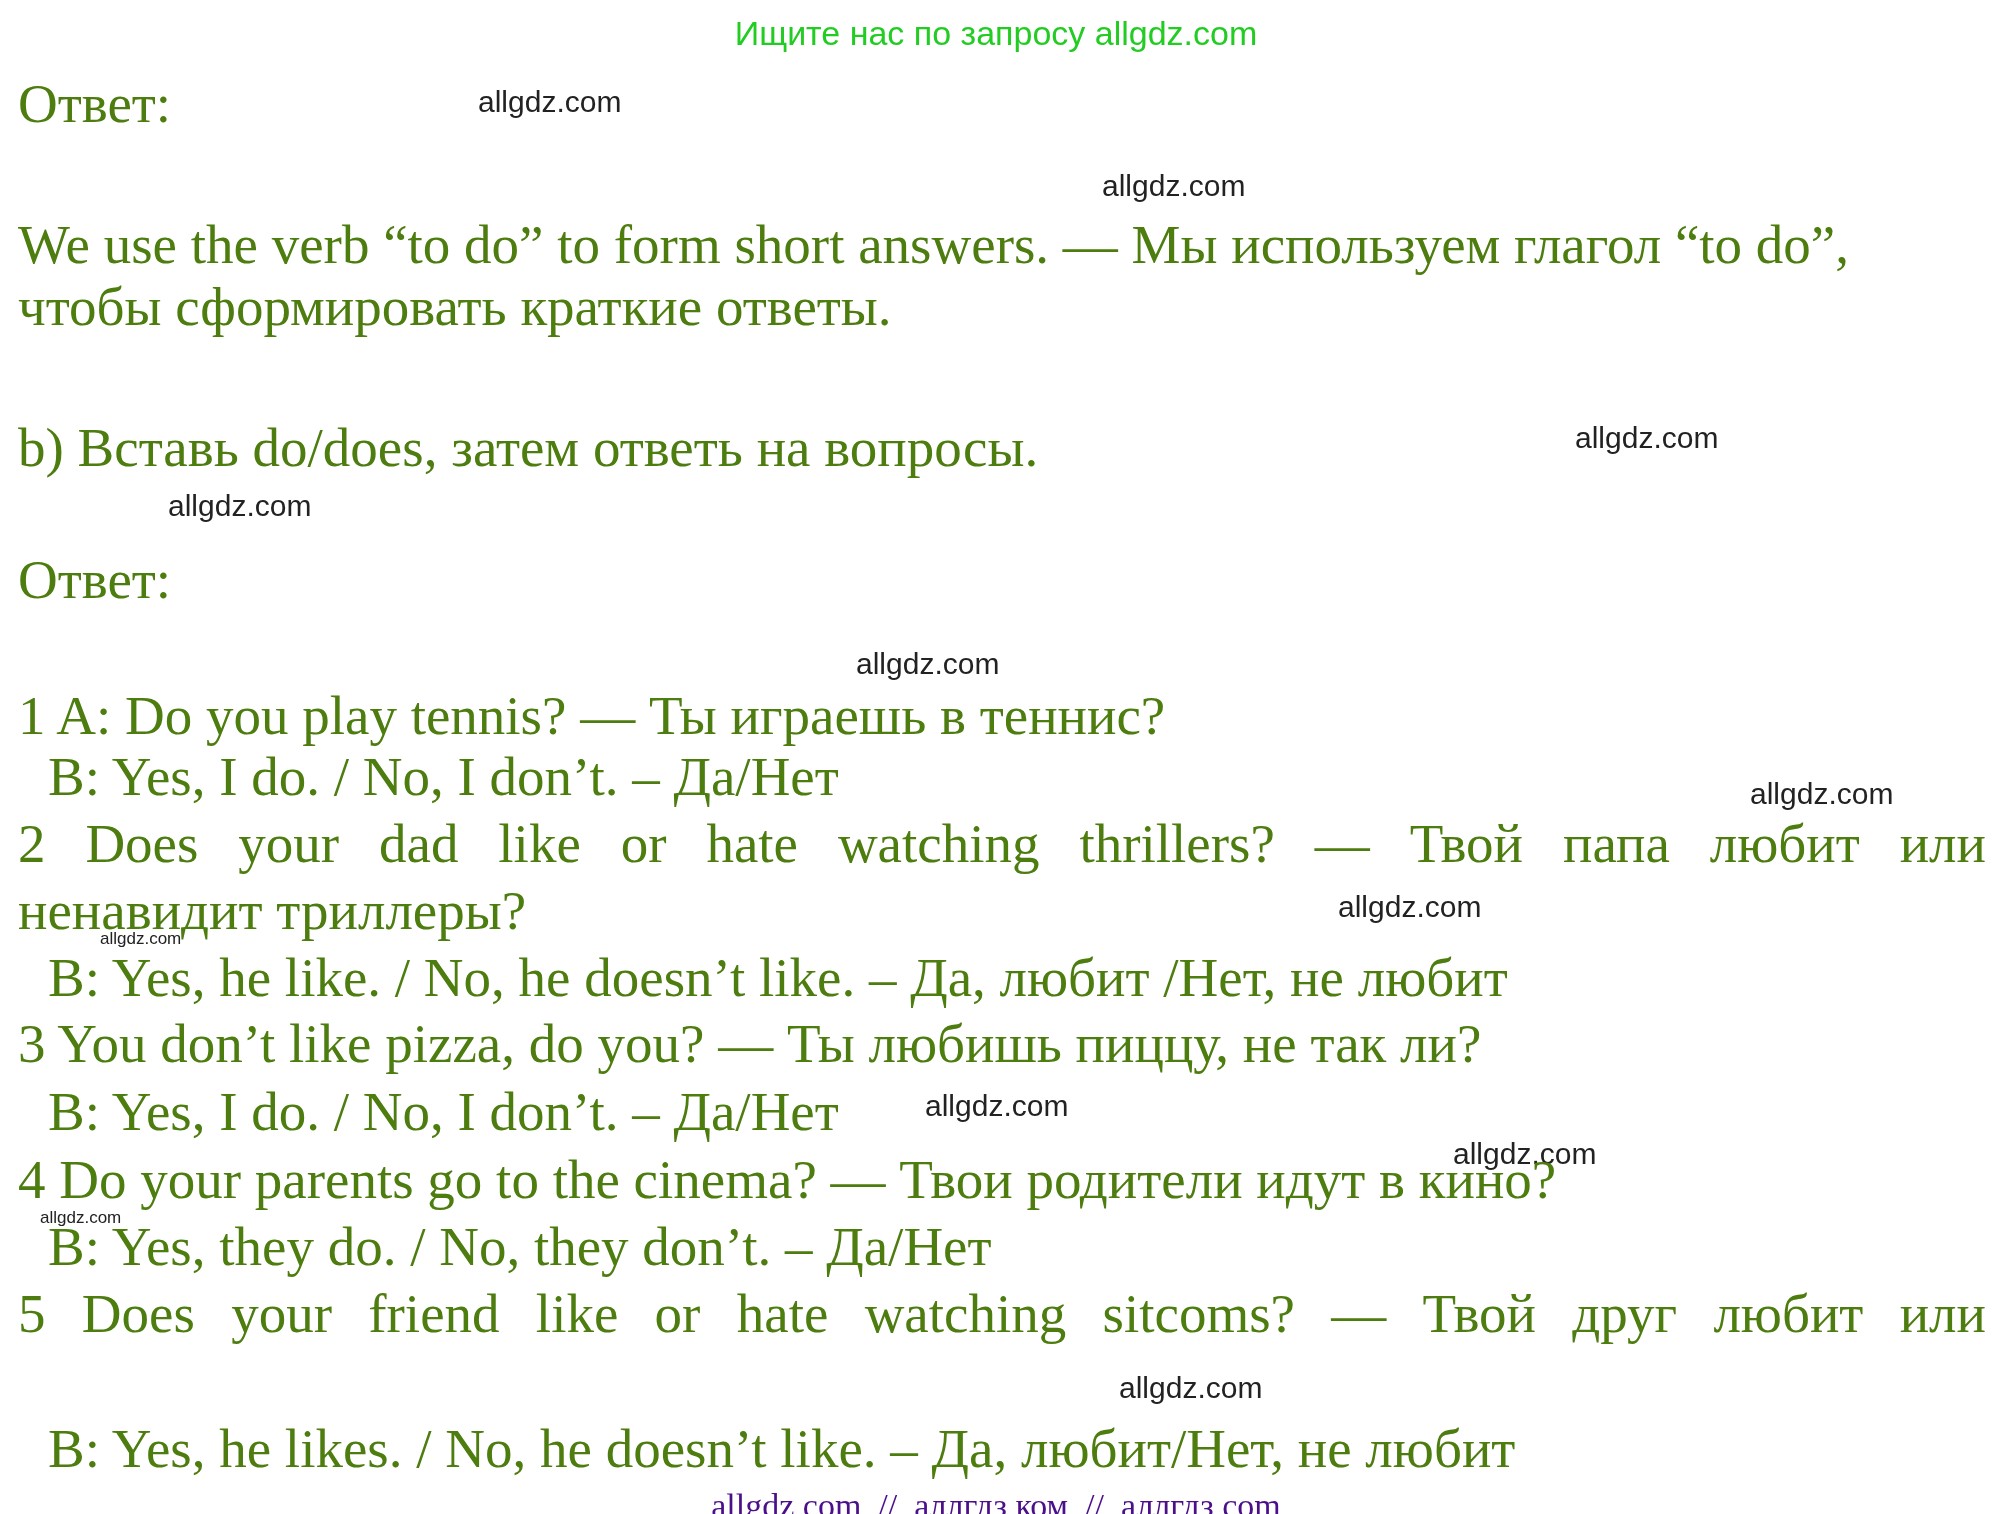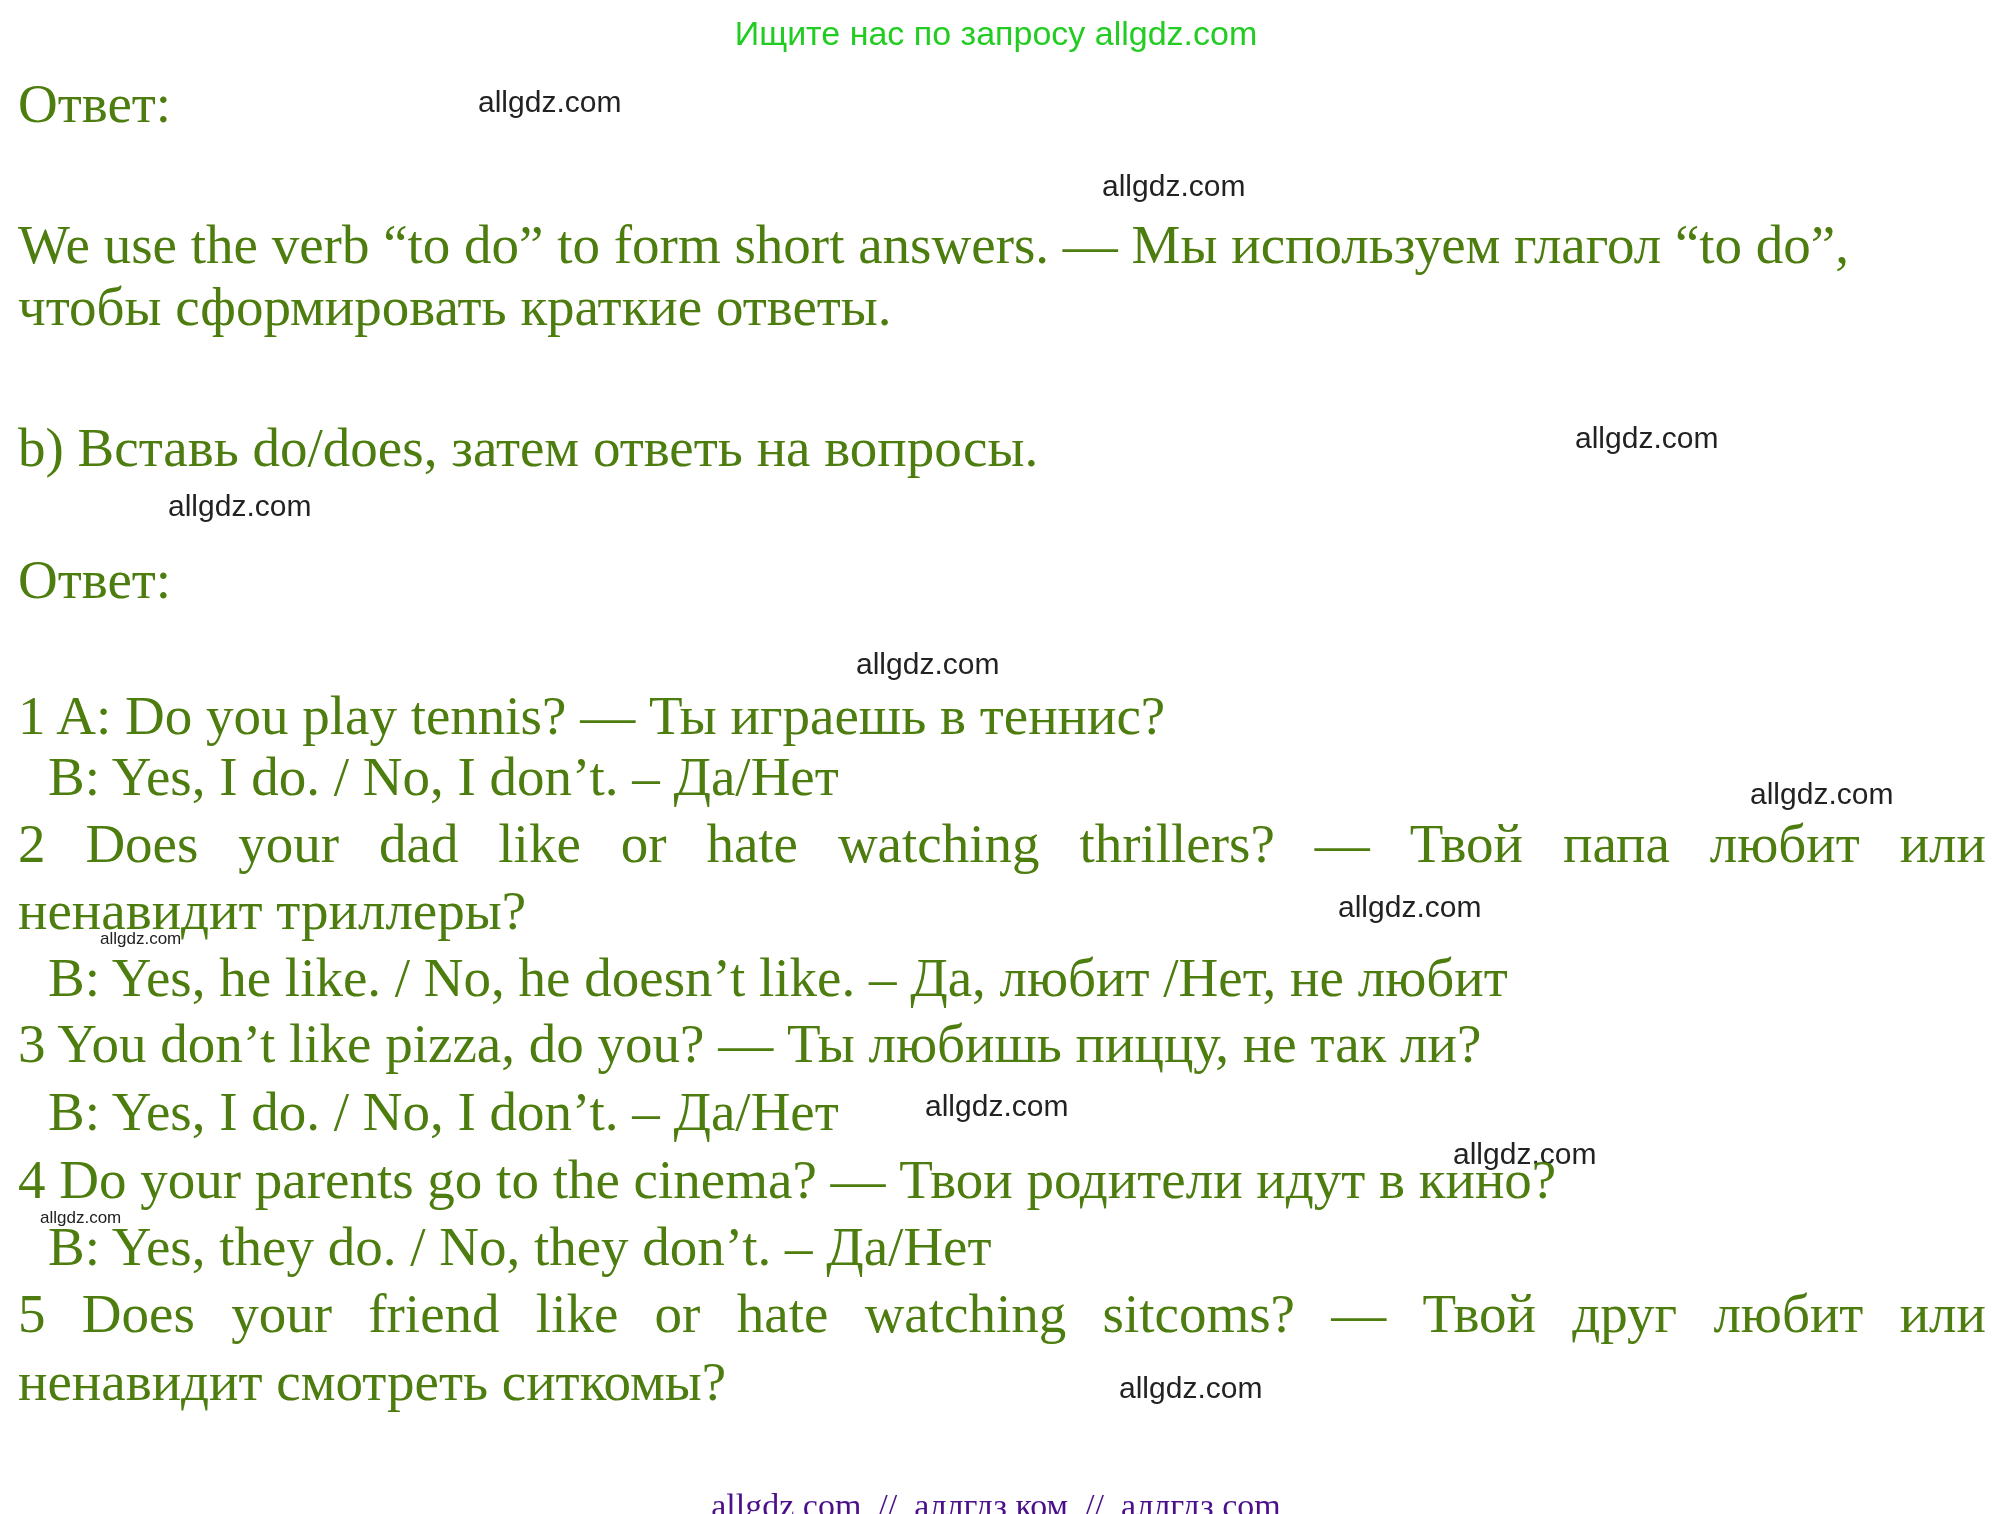--- a/index.html
+++ b/index.html
@@ -110,16 +110,16 @@
   <div class="line" style="top:867px;">ненавидит триллеры?</div>
   <div class="line indent" style="top:934px;">B: Yes, he like. / No, he doesn’t like. – Да, любит /Нет, не любит</div>
 
   <div class="line" style="top:1000px;">3 You don’t like pizza, do you? — Ты любишь пиццу, не так ли?</div>
   <div class="line indent" style="top:1068px;">B: Yes, I do. / No, I don’t. – Да/Нет</div>
 
   <div class="line" style="top:1136px;">4 Do your parents go to the cinema? — Твои родители идут в кино?</div>
   <div class="line indent" style="top:1203px;">B: Yes, they do. / No, they don’t. – Да/Нет</div>
 
   <div class="line justify" style="top:1270px;">5 Does your friend like or hate watching sitcoms? — Твой друг любит или</div>
-  <div class="line" style="top:1338px;">ненавидит смотреть ситкомы?</div>
+  <div class="line indent" style="top:1405px;">B: Yes, he likes. / No, he doesn’t like. – Да, любит/Нет, не любит</div>
 
   <div class="footer-mirrors">allgdz com  //  аллгдз ком  //  аллгдз com</div>
 </div>
 
 </body></html>

